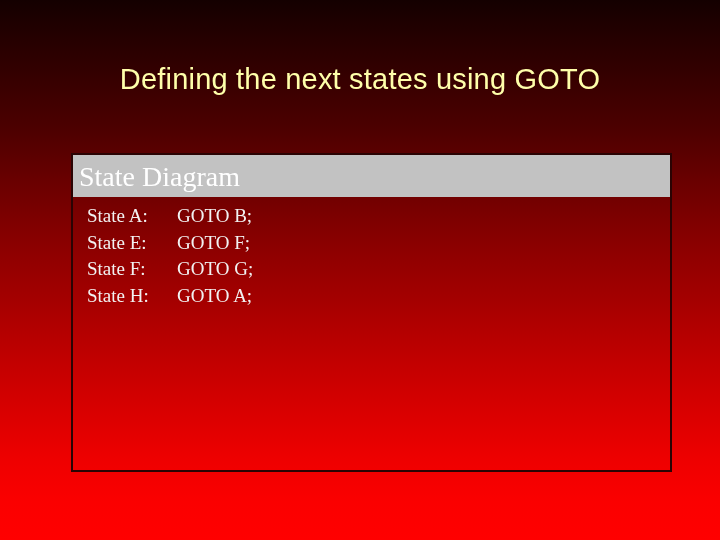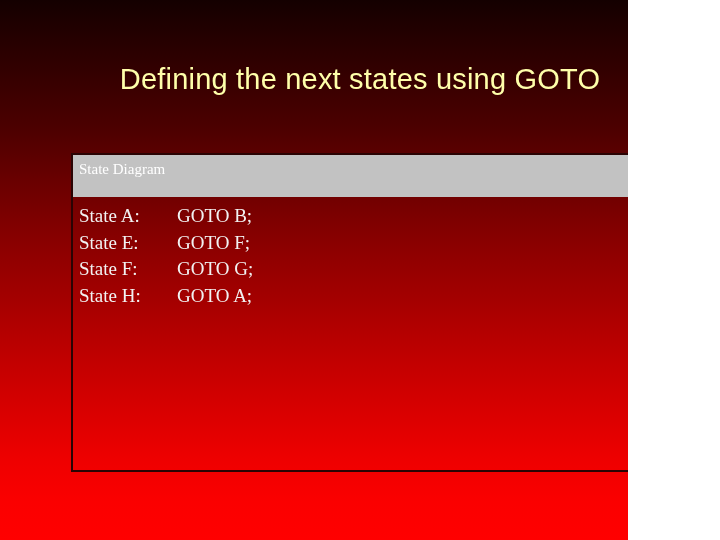--- a/index.html
+++ b/index.html
@@ -7,21 +7,21 @@
     padding: 0;
   }
   body {
     width: 720px;
     height: 540px;
     overflow: hidden;
     font-family: "Liberation Sans", sans-serif;
   }
   #slide {
     position: relative;
-    width: 628px;
+    width: 720px;
     height: 540px;
     background: linear-gradient(to bottom,
       #140000 0%,
       #1e0000 4%,
       #350000 14%,
       #4d0000 24%,
       #6b0000 34%,
       #8a0000 45%,
       #a30000 55%,
       #bd0000 65%,
@@ -66,21 +66,21 @@
     width: 100%;
     height: 42px;
     background: #c2c2c2;
     box-sizing: border-box;
   }
   #table-header-label {
     position: absolute;
     left: 6px;
     top: 6px;
     font-family: "Liberation Serif", serif;
-    font-size: 15px;
+    font-size: 28px;
     color: #ffffff;
     white-space: nowrap;
   }
 
   #table-body {
     position: absolute;
     left: 0;
     top: 48px;
     width: 100%;
     padding: 0;
@@ -90,21 +90,21 @@
     height: 26.5px;
     line-height: 26.5px;
     white-space: nowrap;
     font-family: "Liberation Serif", serif;
     font-size: 19px;
     color: #f2f2f2;
   }
   .state-label {
     display: inline-block;
     width: 104px;
-    padding-left: 6px;
+    padding-left: 14px;
     box-sizing: border-box;
   }
   .state-target {
     display: inline-block;
     text-align: right;
   }
 </style>
 </head>
 <body>
 

